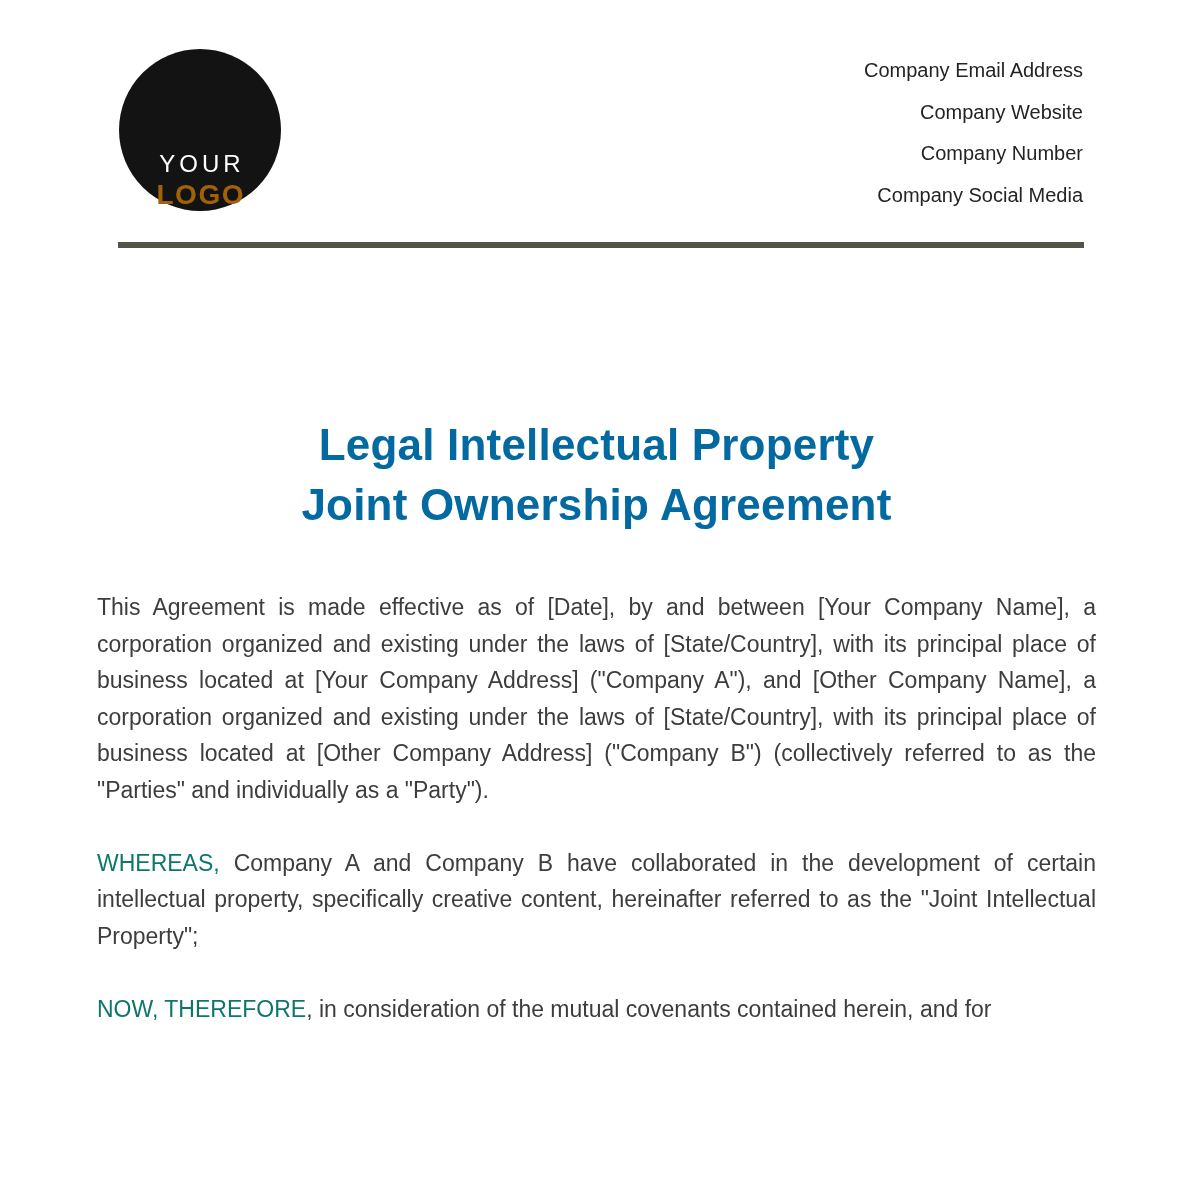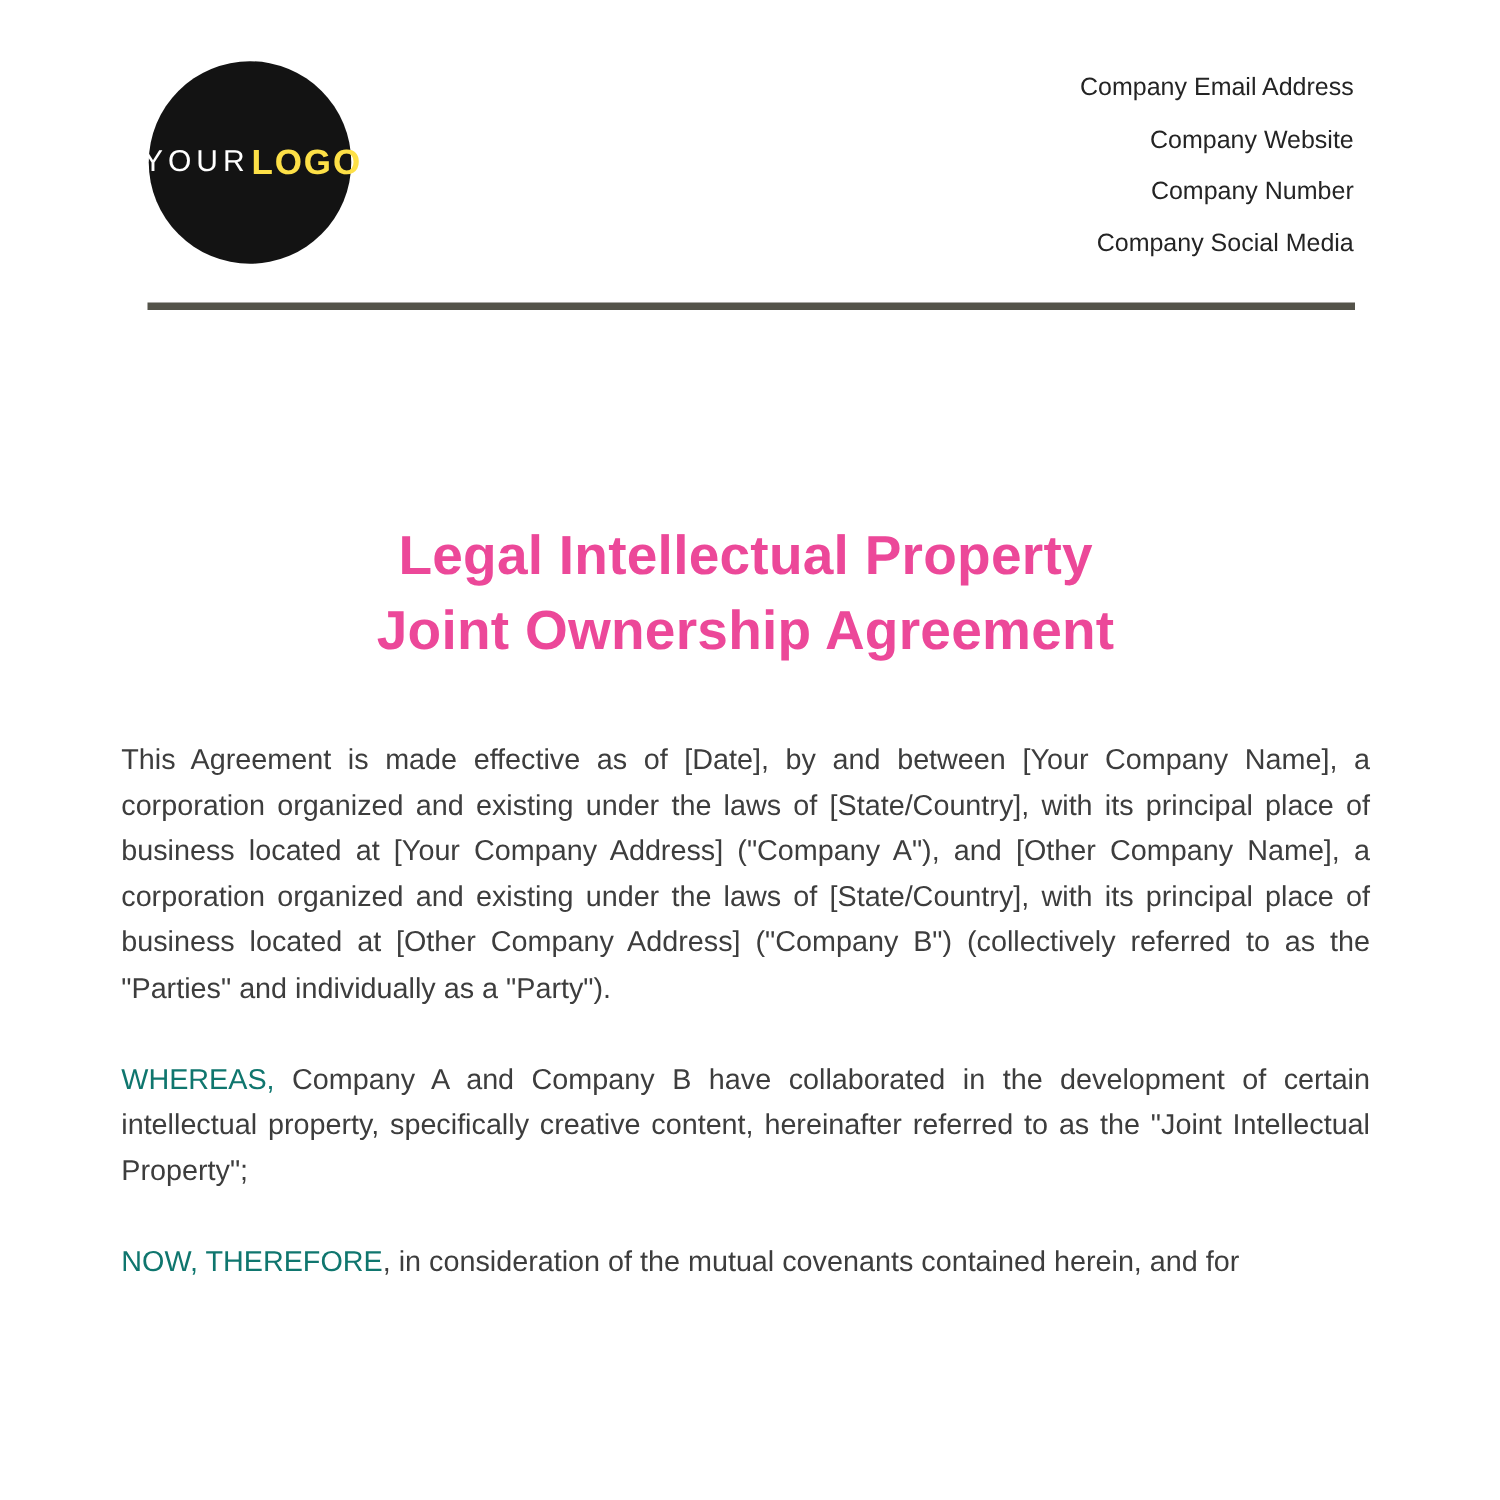--- a/index.html
+++ b/index.html
@@ -23,34 +23,34 @@
   
   .logo-circle {
     position: absolute;
     left: 119px;
     top: 49px;
     width: 162px;
     height: 162px;
     border-radius: 50%;
     background: #131313;
     display: flex;
-    flex-direction: row;
+    flex-direction: column;
     align-items: center;
-    justify-content: center;
+    justify-content: flex-end;
   }
   .logo-top {
     color: #ffffff;
     font-size: 24px;
     font-weight: 300;
     letter-spacing: 4px;
     line-height: 30px;
     text-indent: 4px; 
   }
   .logo-bottom {
-    color: #fde047;
+    color: #a16207;
     font-size: 28px;
     font-weight: 700;
     letter-spacing: 1.5px;
     line-height: 32px;
     text-indent: 1.5px;
   }
   .contact-block {
     position: absolute;
     top: 50px;
     right: 117px;
@@ -76,21 +76,21 @@
     left: 97px;
     top: 415px;
     width: 999px;
   }
   .doc-title {
     margin: 0 0 54px 0;
     text-align: center;
     font-size: 44px;
     line-height: 60px;
     font-weight: 700;
-    color: #ec4899;
+    color: #0369a1;
     letter-spacing: 0.2px;
   }
   .doc-paragraph {
     margin: 0 0 36.5px 0;
     font-size: 23px;
     line-height: 36.5px;
     color: #3d3d3d;
     text-align: justify;
   }
   .doc-paragraph strong {

